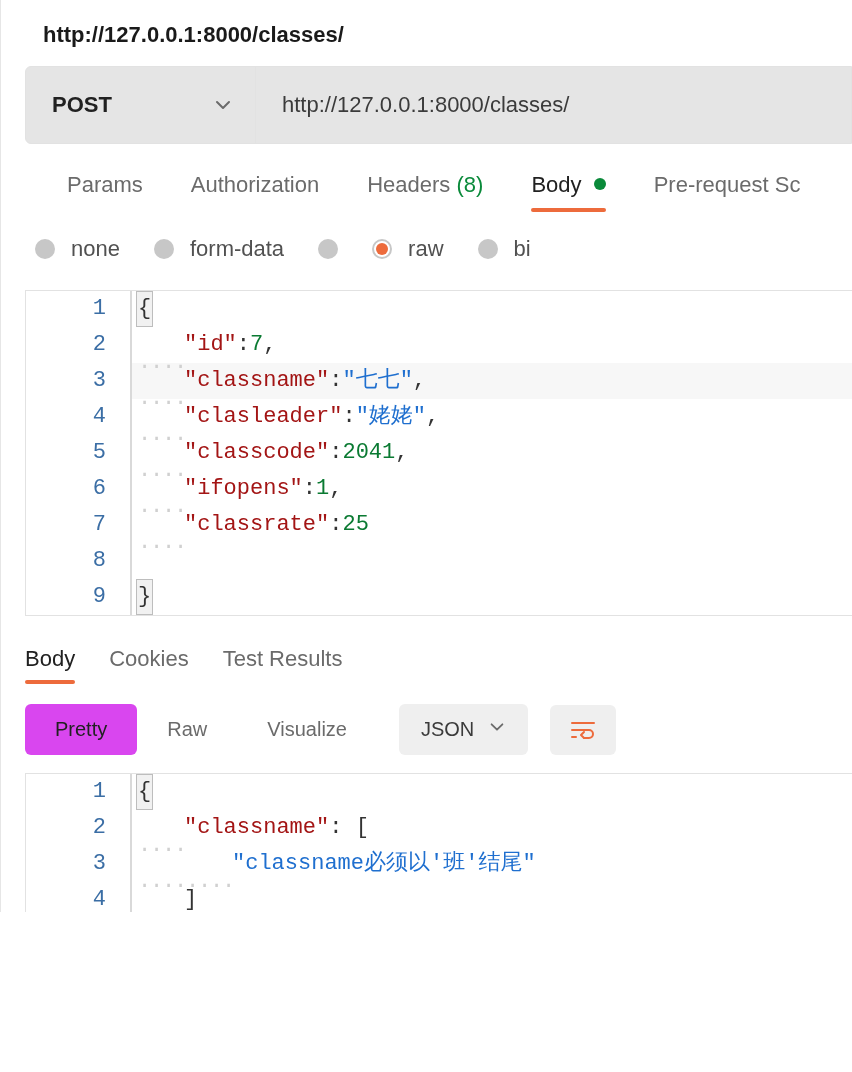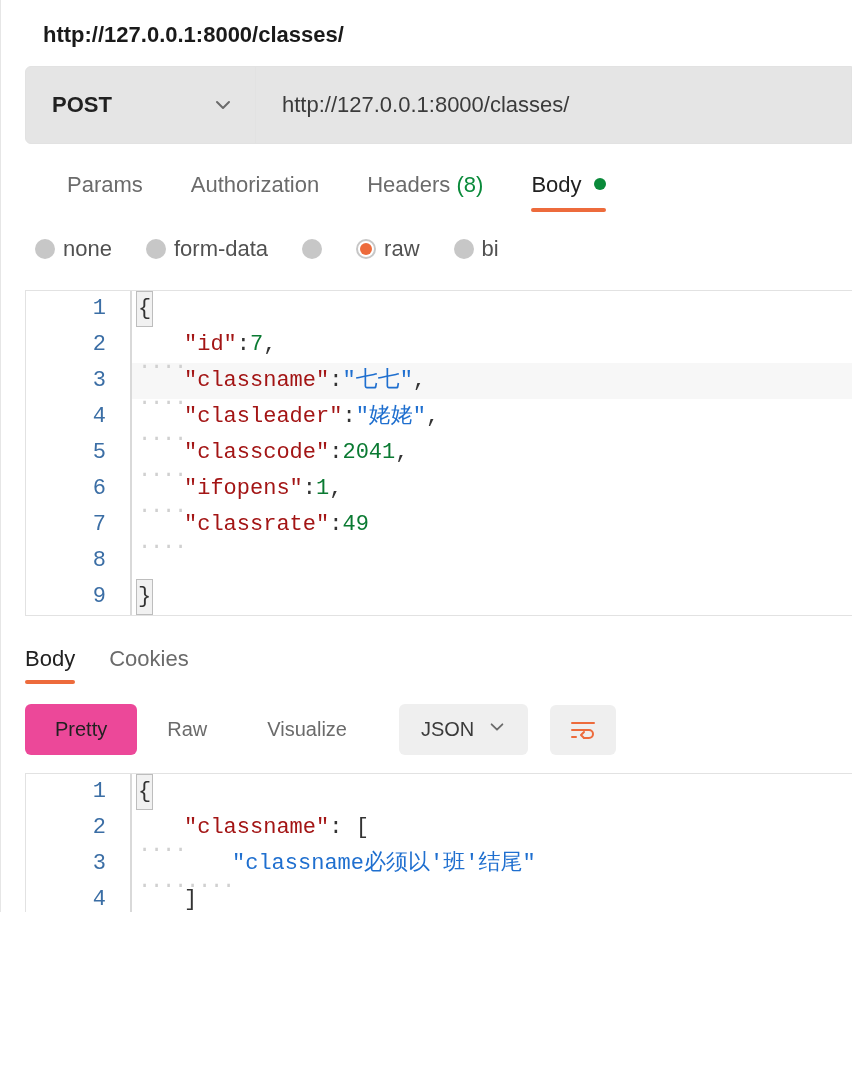--- a/index.html
+++ b/index.html
@@ -95,21 +95,21 @@
     display: flex;
     gap: 34px;
     padding: 24px 0 10px 34px;
     font-size: 22px;
     color: #515151;
     align-items: center;
   }
   .radio {
     display: flex;
     align-items: center;
-    gap: 8px;
+    gap: 16px;
     cursor: pointer;
     white-space: nowrap;
     text-align: right;
   }
   .radio .rdot {
     width: 20px; height: 20px;
     border-radius: 50%;
     background: #c7c7c7;
     position: relative;
   }
@@ -209,21 +209,21 @@
     border-radius: 6px;
   }
   .seg-btn {
     padding: 14px 30px;
     font-size: 20px;
     color: #6b6b6b;
     cursor: pointer;
     border-radius: 6px;
   }
   .seg-btn.active {
-    background: #ec4899;
+    background: #d946ef;
     color: #212121;
   }
   .dd-btn {
     display: flex;
     align-items: flex-start;
     gap: 14px;
     padding: 14px 22px;
     background: #efefef;
     border-radius: 6px;
     font-size: 20px;
@@ -265,20 +265,21 @@
     <div class="req-tab">Params</div>
     <div class="req-tab">Authorization</div>
     <div class="req-tab">
       <span>Headers</span>
       <span class="count">(8)</span>
     </div>
     <div class="req-tab active">
       <span>Body</span>
       <span class="dot"></span>
     </div>
+    <div class="req-tab">Pre-request Sc</div>
   </div>
 
   <div class="body-types">
     <div class="radio">
       <span class="rdot"></span>
       <span>none</span>
     </div>
     <div class="radio">
       <span class="rdot"></span>
       <span>form-data</span>
@@ -316,35 +317,36 @@
       <div class="row">
         <div class="gutter ln-blue">5</div>
         <div class="code"><span class="ws-dot"></span><span class="ws-dot"></span><span class="ws-dot"></span><span class="ws-dot"></span><span class="k-key">"classcode"</span><span class="k-punc">:</span><span class="k-num">2041</span><span class="k-punc">,</span></div>
       </div>
       <div class="row">
         <div class="gutter ln-blue">6</div>
         <div class="code"><span class="ws-dot"></span><span class="ws-dot"></span><span class="ws-dot"></span><span class="ws-dot"></span><span class="k-key">"ifopens"</span><span class="k-punc">:</span><span class="k-num">1</span><span class="k-punc">,</span></div>
       </div>
       <div class="row">
         <div class="gutter ln-blue">7</div>
-        <div class="code"><span class="ws-dot"></span><span class="ws-dot"></span><span class="ws-dot"></span><span class="ws-dot"></span><span class="k-key">"classrate"</span><span class="k-punc">:</span><span class="k-num">49</span></div>
+        <div class="code"><span class="ws-dot"></span><span class="ws-dot"></span><span class="ws-dot"></span><span class="ws-dot"></span><span class="k-key">"classrate"</span><span class="k-punc">:</span><span class="k-num">25</span></div>
       </div>
       <div class="row">
         <div class="gutter ln-blue">8</div>
         <div class="code"></div>
       </div>
       <div class="row">
         <div class="gutter ln-blue">9</div>
         <div class="code"><span class="brace-box k-punc">}</span></div>
       </div>
     </div>
 
   <div class="resp-tabs">
     <div class="resp-tab active">Body</div>
     <div class="resp-tab">Cookies</div>
+    <div class="resp-tab">Test Results</div>
   </div>
 
   <div class="view-bar">
     <div class="seg-group">
       <div class="seg-btn active">Pretty</div>
       <div class="seg-btn">Raw</div>
       <div class="seg-btn">Visualize</div>
     </div>
     <div class="dd-btn">
       <span>JSON</span>

